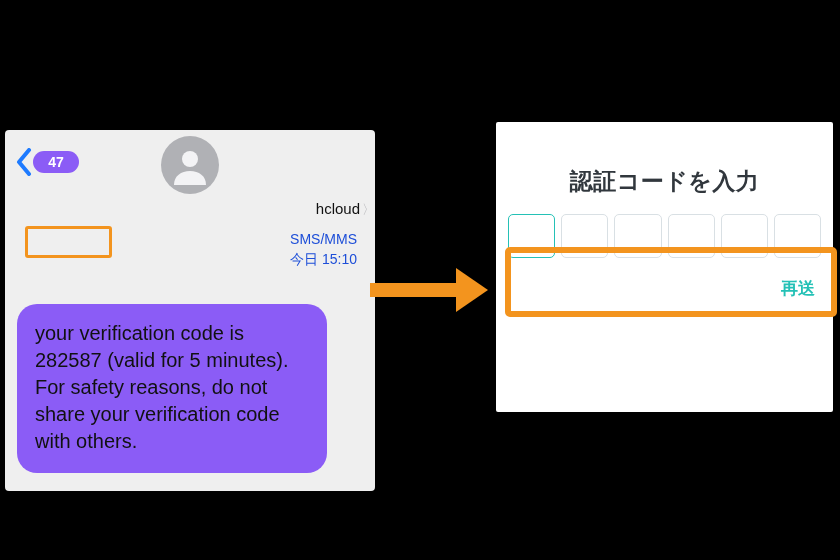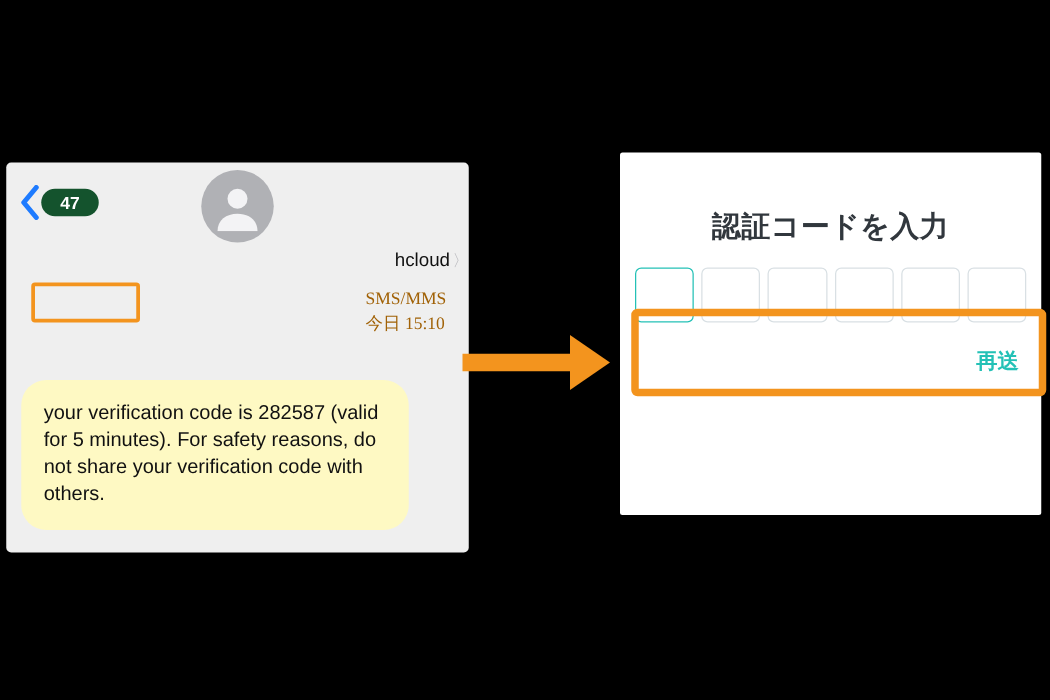--- a/index.html
+++ b/index.html
@@ -2,27 +2,27 @@
 <html><head>
 <meta charset="utf-8">
 <style>
   html,body{margin:0;padding:0;width:840px;height:560px;background:#000;font-family:-apple-system,BlinkMacSystemFont,"Helvetica Neue",Arial,sans-serif;overflow:hidden;}
   .stage{position:relative;width:840px;height:560px;background:#000;}
   
   .sms{position:absolute;left:5px;top:130px;width:370px;background:#efefef;border-radius:4px;}
   .sms-header{position:relative;height:110px;}
   .back{position:absolute;left:10px;top:18px;display:flex;align-items:center;}
   .back svg{width:18px;height:28px;}
-  .badge{display:inline-flex;align-items:center;justify-content:center;min-width:30px;height:22px;padding:0 8px;border-radius:12px;background:#14532d;color:#fff;font-size:14px;font-weight:600;}
+  .badge{display:inline-flex;align-items:center;justify-content:center;min-width:30px;height:22px;padding:0 8px;border-radius:12px;background:#8b5cf6;color:#fff;font-size:14px;font-weight:600;}
   .avatar{position:absolute;left:50%;top:6px;transform:translateX(-50%);width:58px;height:58px;border-radius:50%;background:#b0b1b5;display:flex;align-items:center;justify-content:center;}
   .avatar svg{width:40px;height:40px;fill:#f3f3f5;}
   .sender-row{position:absolute;left:0;right:0;top:70px;text-align:right;font-size:15px;color:#111;}
   .sender-row .chev{color:#b7b7bb;font-size:13px;margin-left:2px;vertical-align:middle;}
-  .meta{position:absolute;right:18px;top:100px;text-align:left;font-size:14px;line-height:1.4;color:#a16207;font-family:Liberation Serif, serif;}
-  .bubble{margin:64px 48px 18px 12px;background:#fef9c3;border-radius:20px;padding:16px 18px 18px;font-size:16px;line-height:1.35;color:#111;}
+  .meta{position:absolute;right:18px;top:100px;text-align:center;font-size:14px;line-height:1.4;color:#1d4ed8;}
+  .bubble{margin:64px 48px 18px 12px;background:#8b5cf6;border-radius:20px;padding:16px 18px 18px;font-size:20px;line-height:1.35;color:#111;}
   .hl-code{position:absolute;left:25px;top:226px;width:81px;height:26px;border:3px solid #f3941e;border-radius:3px;pointer-events:none;}
   
   .arrow{position:absolute;left:370px;top:268px;display:flex;align-items:center;}
   .arrow .shaft{width:86px;height:14px;background:#f3941e;}
   .arrow .head{width:0;height:0;border-top:22px solid transparent;border-bottom:22px solid transparent;border-left:32px solid #f3941e;}
   
   .verify{position:absolute;left:496px;top:122px;width:337px;height:290px;background:#fff;border-radius:2px;}
   .v-title{text-align:center;font-size:23px;font-weight:700;color:#31373d;margin-top:44px;letter-spacing:0.5px;}
   .v-sub{margin:26px 18px 0;display:flex;justify-content:space-between;font-size:11px;color:#9aa2a9;}
   .code-row{margin:10px 12px 0;height:58px;display:flex;gap:6px;align-items:center;justify-content:space-between;}

